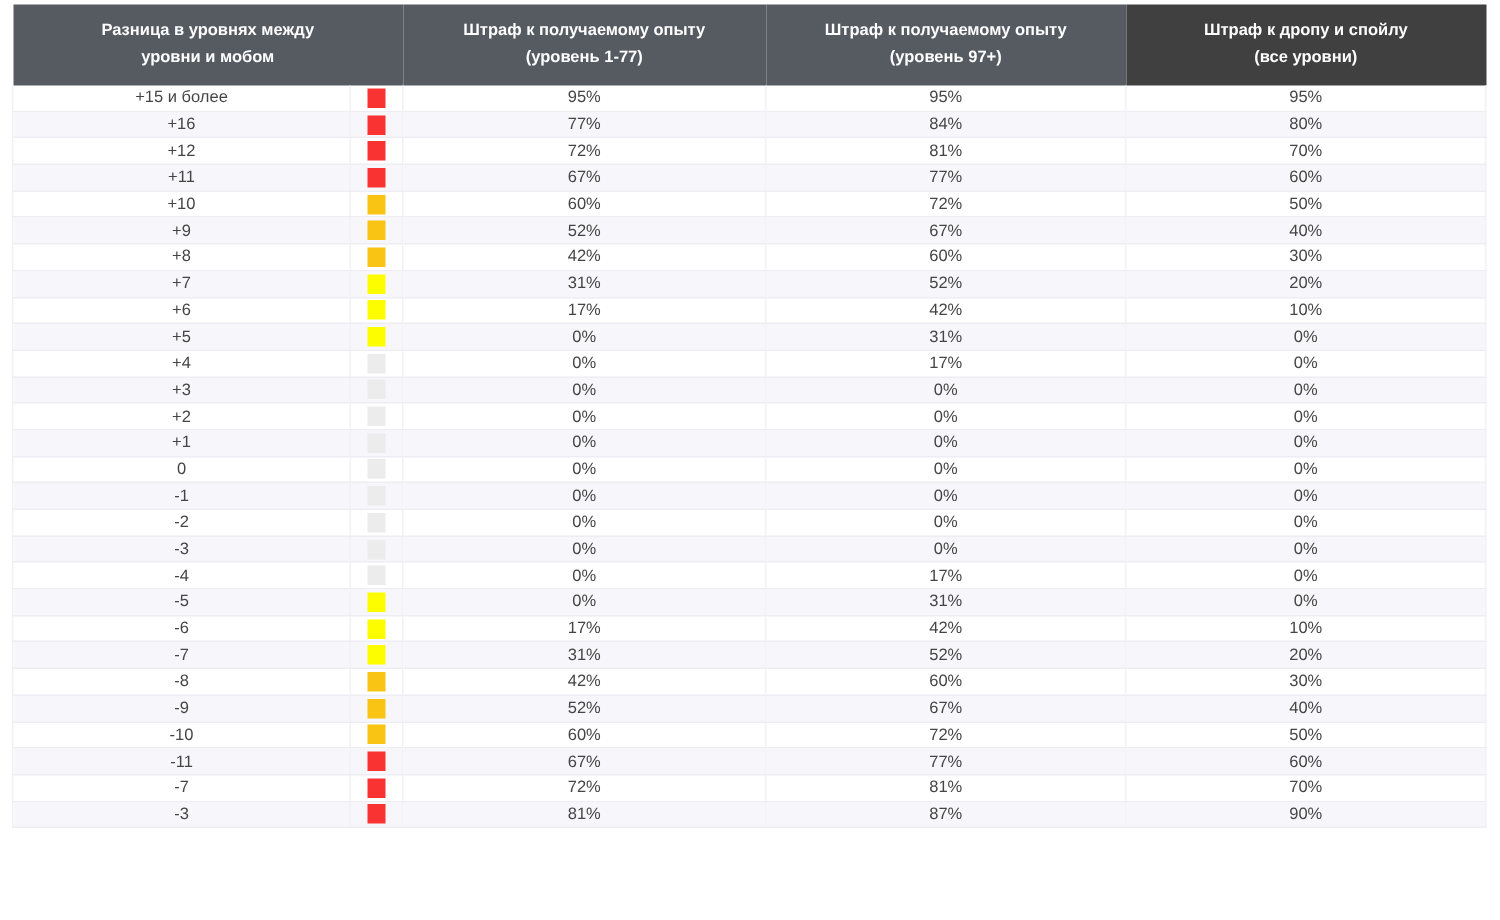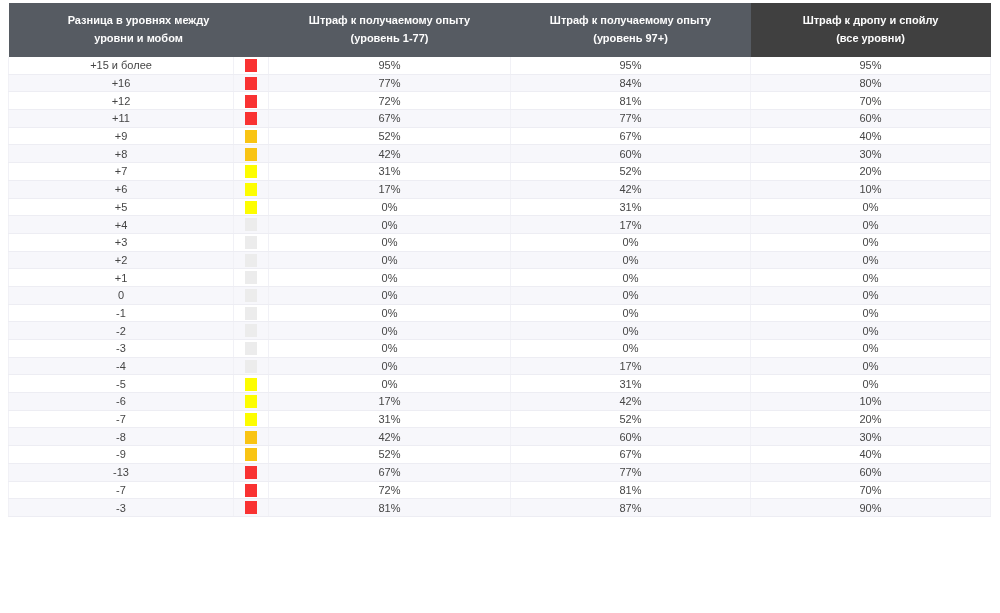--- a/index.html
+++ b/index.html
@@ -110,20 +110,27 @@
           <td>70%</td>
         </tr>
         <tr>
           <td>+11</td>
           <td><span class="swatch" style="background: rgb(249, 50, 50);"></span></td>
           <td>67%</td>
           <td>77%</td>
           <td>60%</td>
         </tr>
         <tr>
+          <td>+10</td>
+          <td><span class="swatch" style="background: rgb(249, 196, 20);"></span></td>
+          <td>60%</td>
+          <td>72%</td>
+          <td>50%</td>
+        </tr>
+        <tr>
           <td>+9</td>
           <td><span class="swatch" style="background: rgb(249, 196, 20);"></span></td>
           <td>52%</td>
           <td>67%</td>
           <td>40%</td>
         </tr>
         <tr>
           <td>+8</td>
           <td><span class="swatch" style="background: rgb(249, 196, 20);"></span></td>
           <td>42%</td>
@@ -243,21 +250,28 @@
           <td>30%</td>
         </tr>
         <tr>
           <td>-9</td>
           <td><span class="swatch" style="background: rgb(249, 196, 20);"></span></td>
           <td>52%</td>
           <td>67%</td>
           <td>40%</td>
         </tr>
         <tr>
-          <td>-13</td>
+          <td>-10</td>
+          <td><span class="swatch" style="background: rgb(249, 196, 20);"></span></td>
+          <td>60%</td>
+          <td>72%</td>
+          <td>50%</td>
+        </tr>
+        <tr>
+          <td>-11</td>
           <td><span class="swatch" style="background: rgb(249, 50, 50);"></span></td>
           <td>67%</td>
           <td>77%</td>
           <td>60%</td>
         </tr>
         <tr>
           <td>-7</td>
           <td><span class="swatch" style="background: rgb(249, 50, 50);"></span></td>
           <td>72%</td>
           <td>81%</td>

